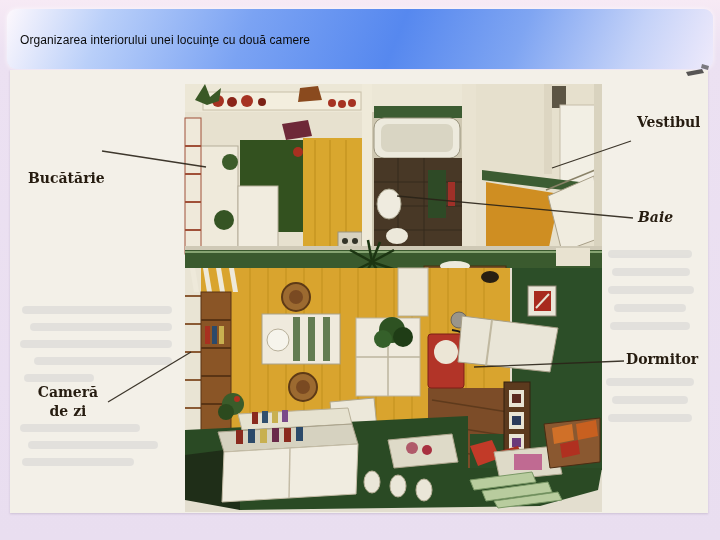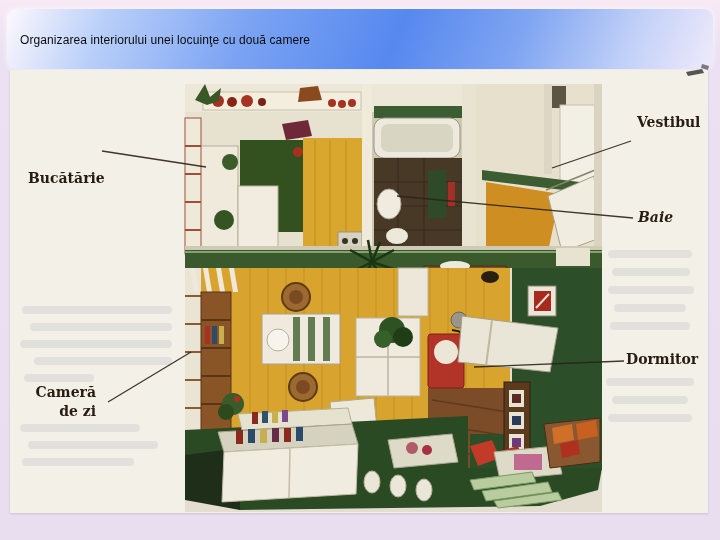--- a/index.html
+++ b/index.html
@@ -23,21 +23,21 @@
   }
   .plan-svg{position:absolute;left:0;top:0;width:720px;height:540px;}
   .plan-label{
     position:absolute;font-family:"DejaVu Serif","Liberation Serif",serif;
     font-weight:bold;color:#261c10;font-size:14px;line-height:19px;white-space:nowrap;
   }
   #lbl-bucatarie{left:28px;top:129px;margin-top:40px;}
   #lbl-vestibul{left:637px;top:113px;}
   #lbl-baie{left:638px;top:208px;font-style:italic;}
   #lbl-dormitor{left:626px;top:350px;}
-  #lbl-camera{left:24px;top:383px;width:72px;text-align:right;white-space:normal;}
+  #lbl-camera{left:32px;top:383px;width:72px;text-align:center;white-space:normal;}
 </style>
 </head>
 <body>
 
 <div class="header-band"></div>
 <div class="slide-title">Organizarea interiorului unei locuinţe cu două camere</div>
 
 <div class="page"></div>
 
 <svg class="plan-svg" viewBox="0 0 720 540" xmlns="http://www.w3.org/2000/svg">

